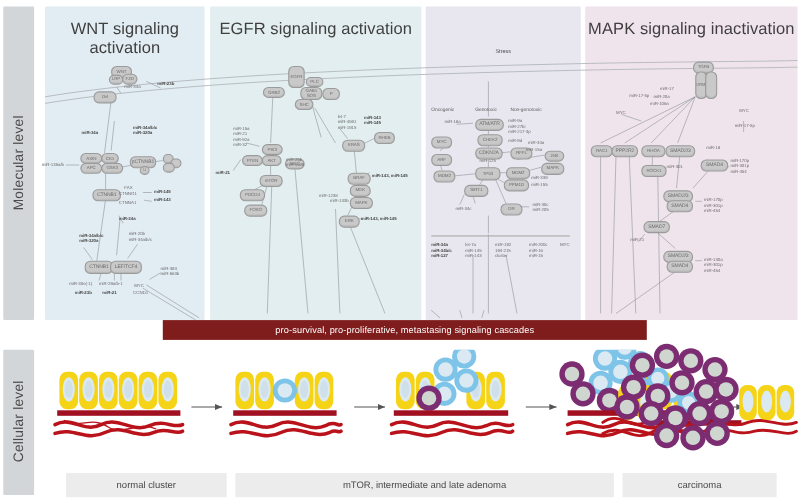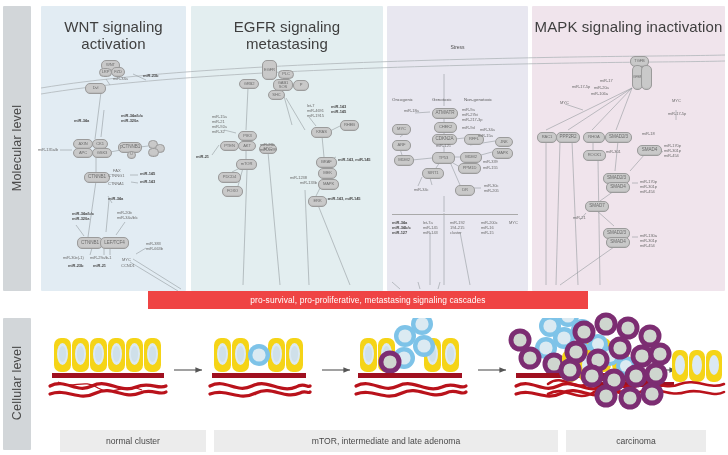--- a/index.html
+++ b/index.html
@@ -55,21 +55,21 @@
   .colhdr{position:absolute;font-size:4.4px;color:#5c5c5c;white-space:nowrap;}
 
   
   #p53-stress{position:absolute;font-size:5px;color:#4f4f4f;}
 
   
   .hrule{position:absolute;height:0;border-top:.6px solid #a9a9a9;}
 
   
   #cascade-bar{position:absolute;left:148px;top:291px;width:440px;height:18px;
-      background:#ef4444;display:flex;align-items:center;justify-content:center;
+      background:#7f1d1d;display:flex;align-items:center;justify-content:center;
       font-size:8.4px;color:#ffffff;letter-spacing:.1px;}
 
   
   #cellular-canvas{position:absolute;left:34px;top:318px;width:694px;height:110px;}
   .stage-label{position:absolute;height:22px;background:#ececec;
       display:flex;align-items:center;justify-content:center;
       font-size:8.6px;color:#494949;}
   #stage-normal{left:60px;top:430px;width:146px;}
   #stage-adenoma{left:214px;top:430px;width:344px;}
   #stage-carcinoma{left:566px;top:430px;width:140px;}
@@ -81,21 +81,21 @@
   <span>Molecular level</span>
 </div>
 <div class="levelbar" id="level-cellular">
   <span>Cellular level</span>
 </div>
 
 <div class="panel" id="panel-wnt">
   <div class="panel-title">WNT signaling activation</div>
 </div>
 <div class="panel" id="panel-egfr">
-  <div class="panel-title">EGFR signaling metastasing</div>
+  <div class="panel-title">EGFR signaling activation</div>
 </div>
 <div class="panel" id="panel-p53">
   <div id="p53-stress" style="left:0;width:100%;text-align:center;top:38px;">Stress</div>
 </div>
 <div class="panel" id="panel-tgfb">
   <div class="panel-title">MAPK signaling inactivation</div>
 </div>
 
 <svg id="membrane-layer">
   <g stroke="#b0b6ba" stroke-width="0.8" fill="none">

